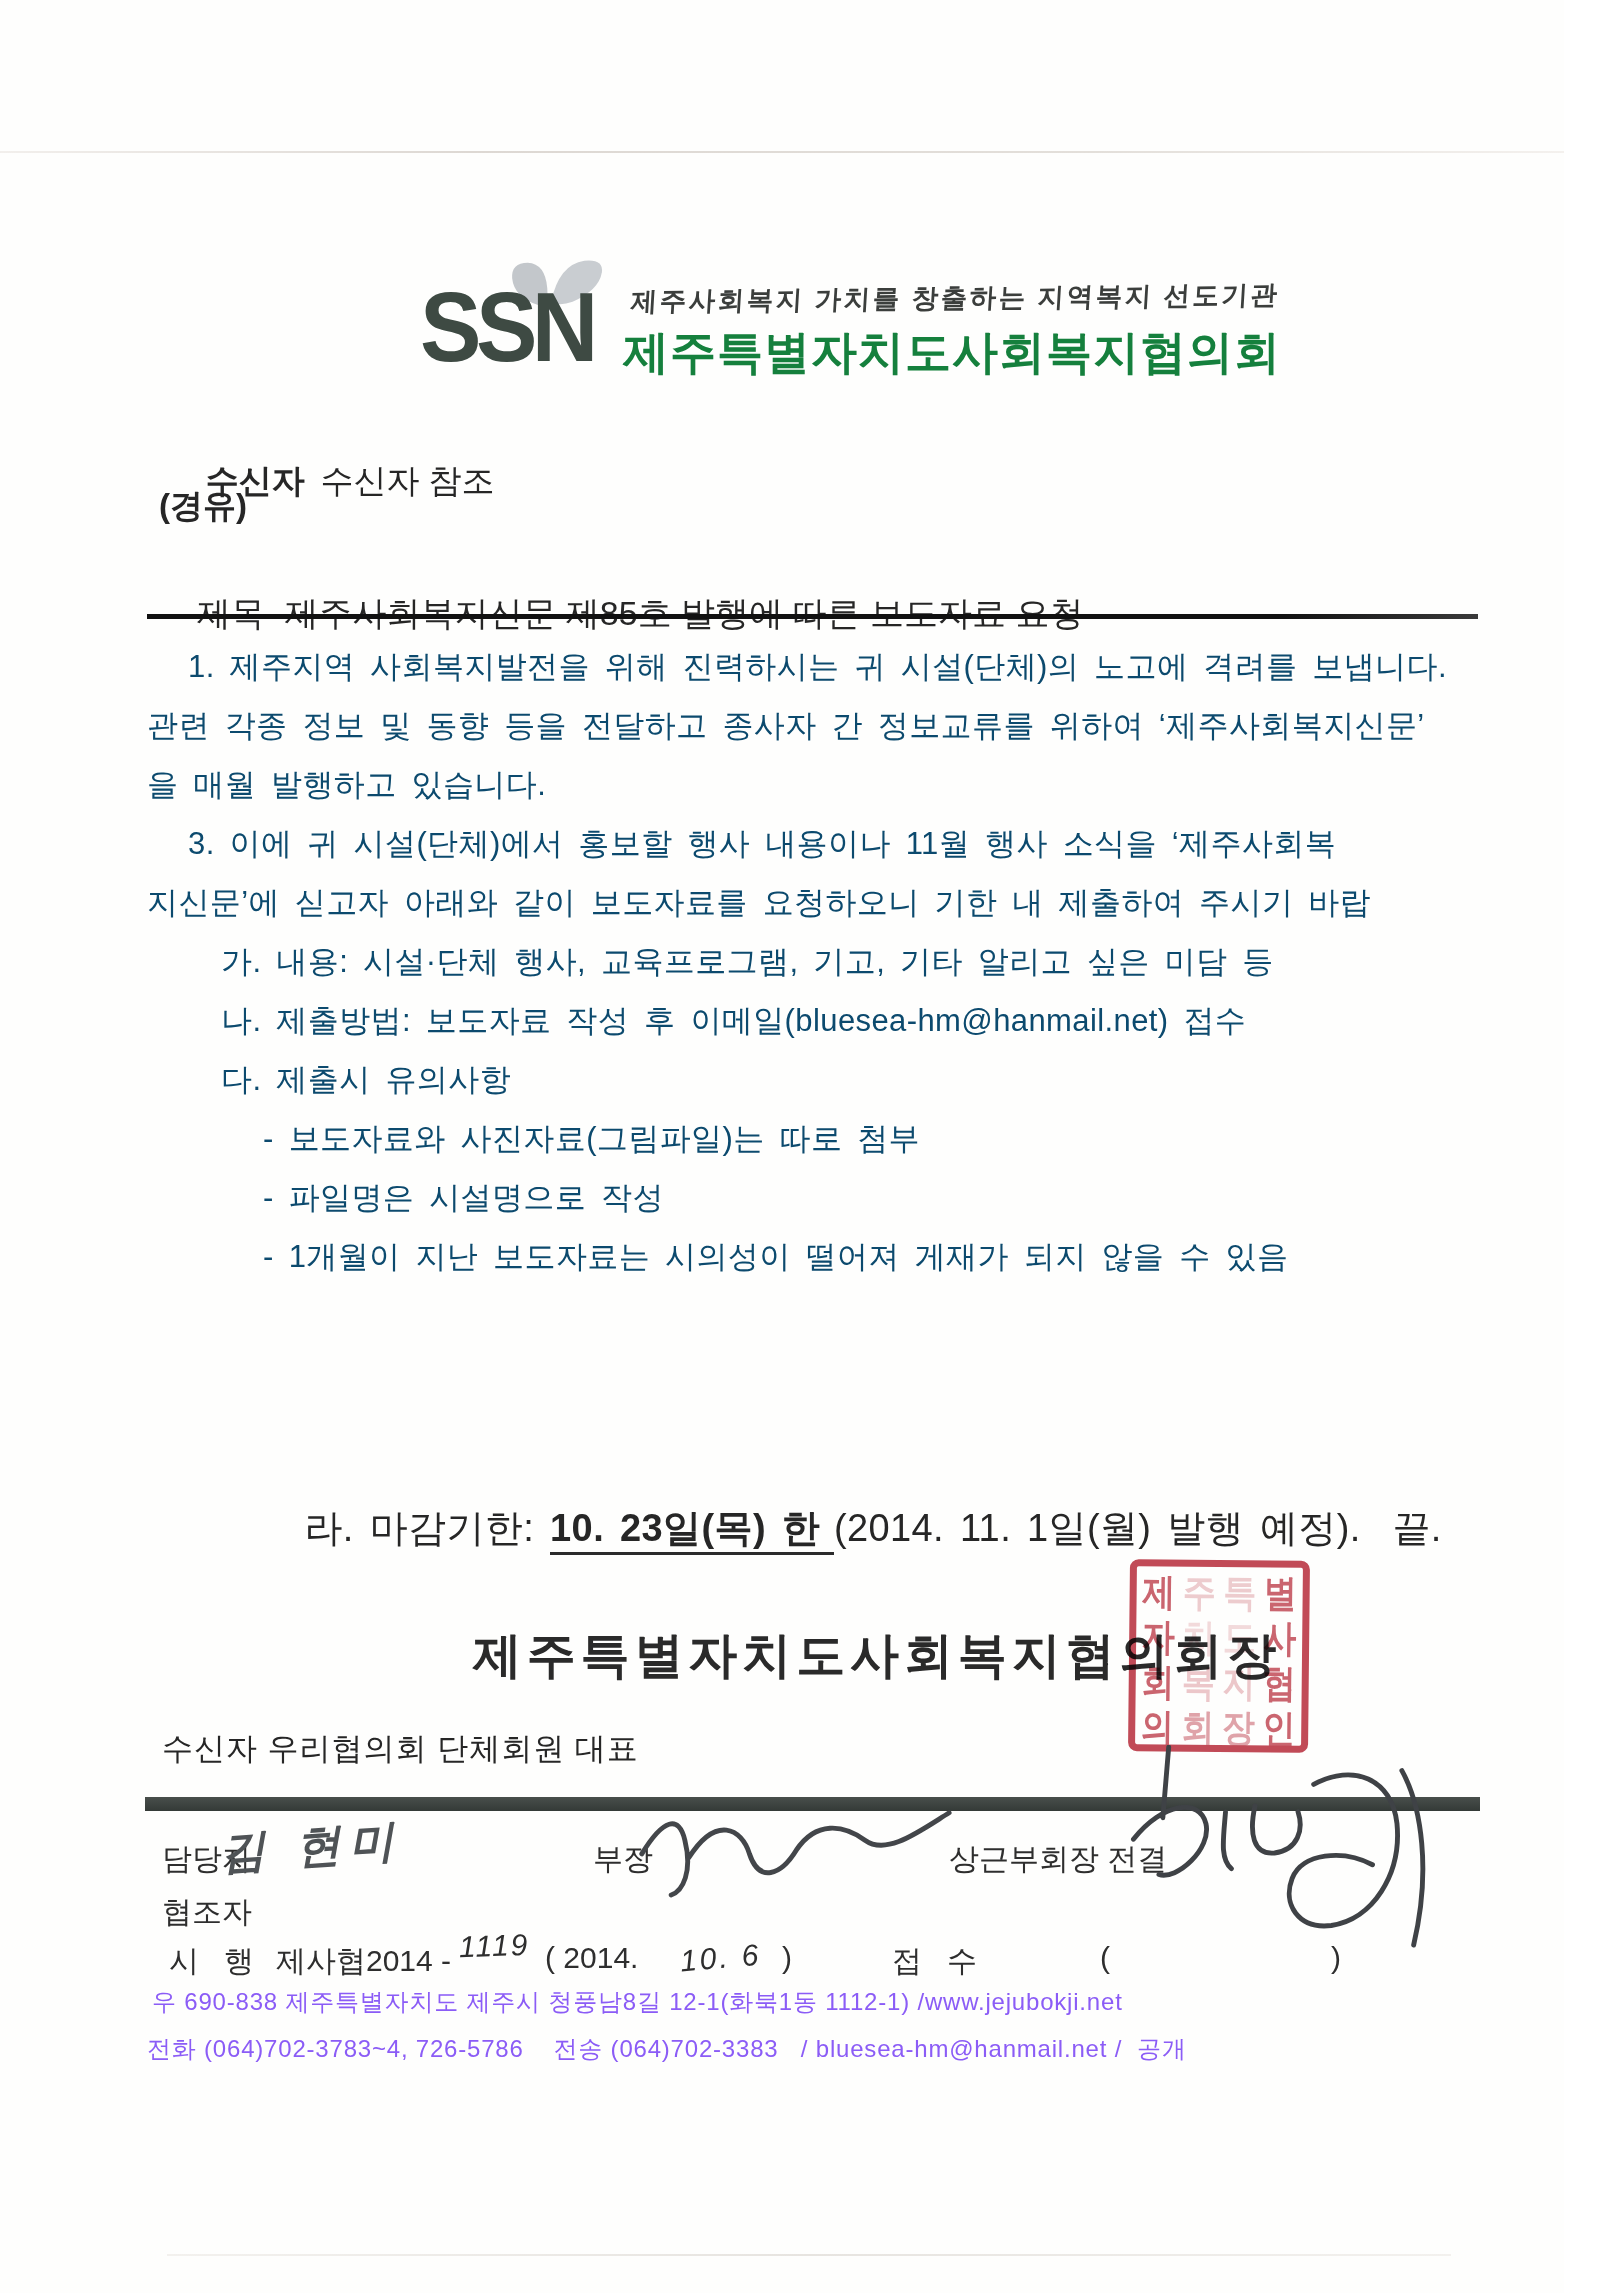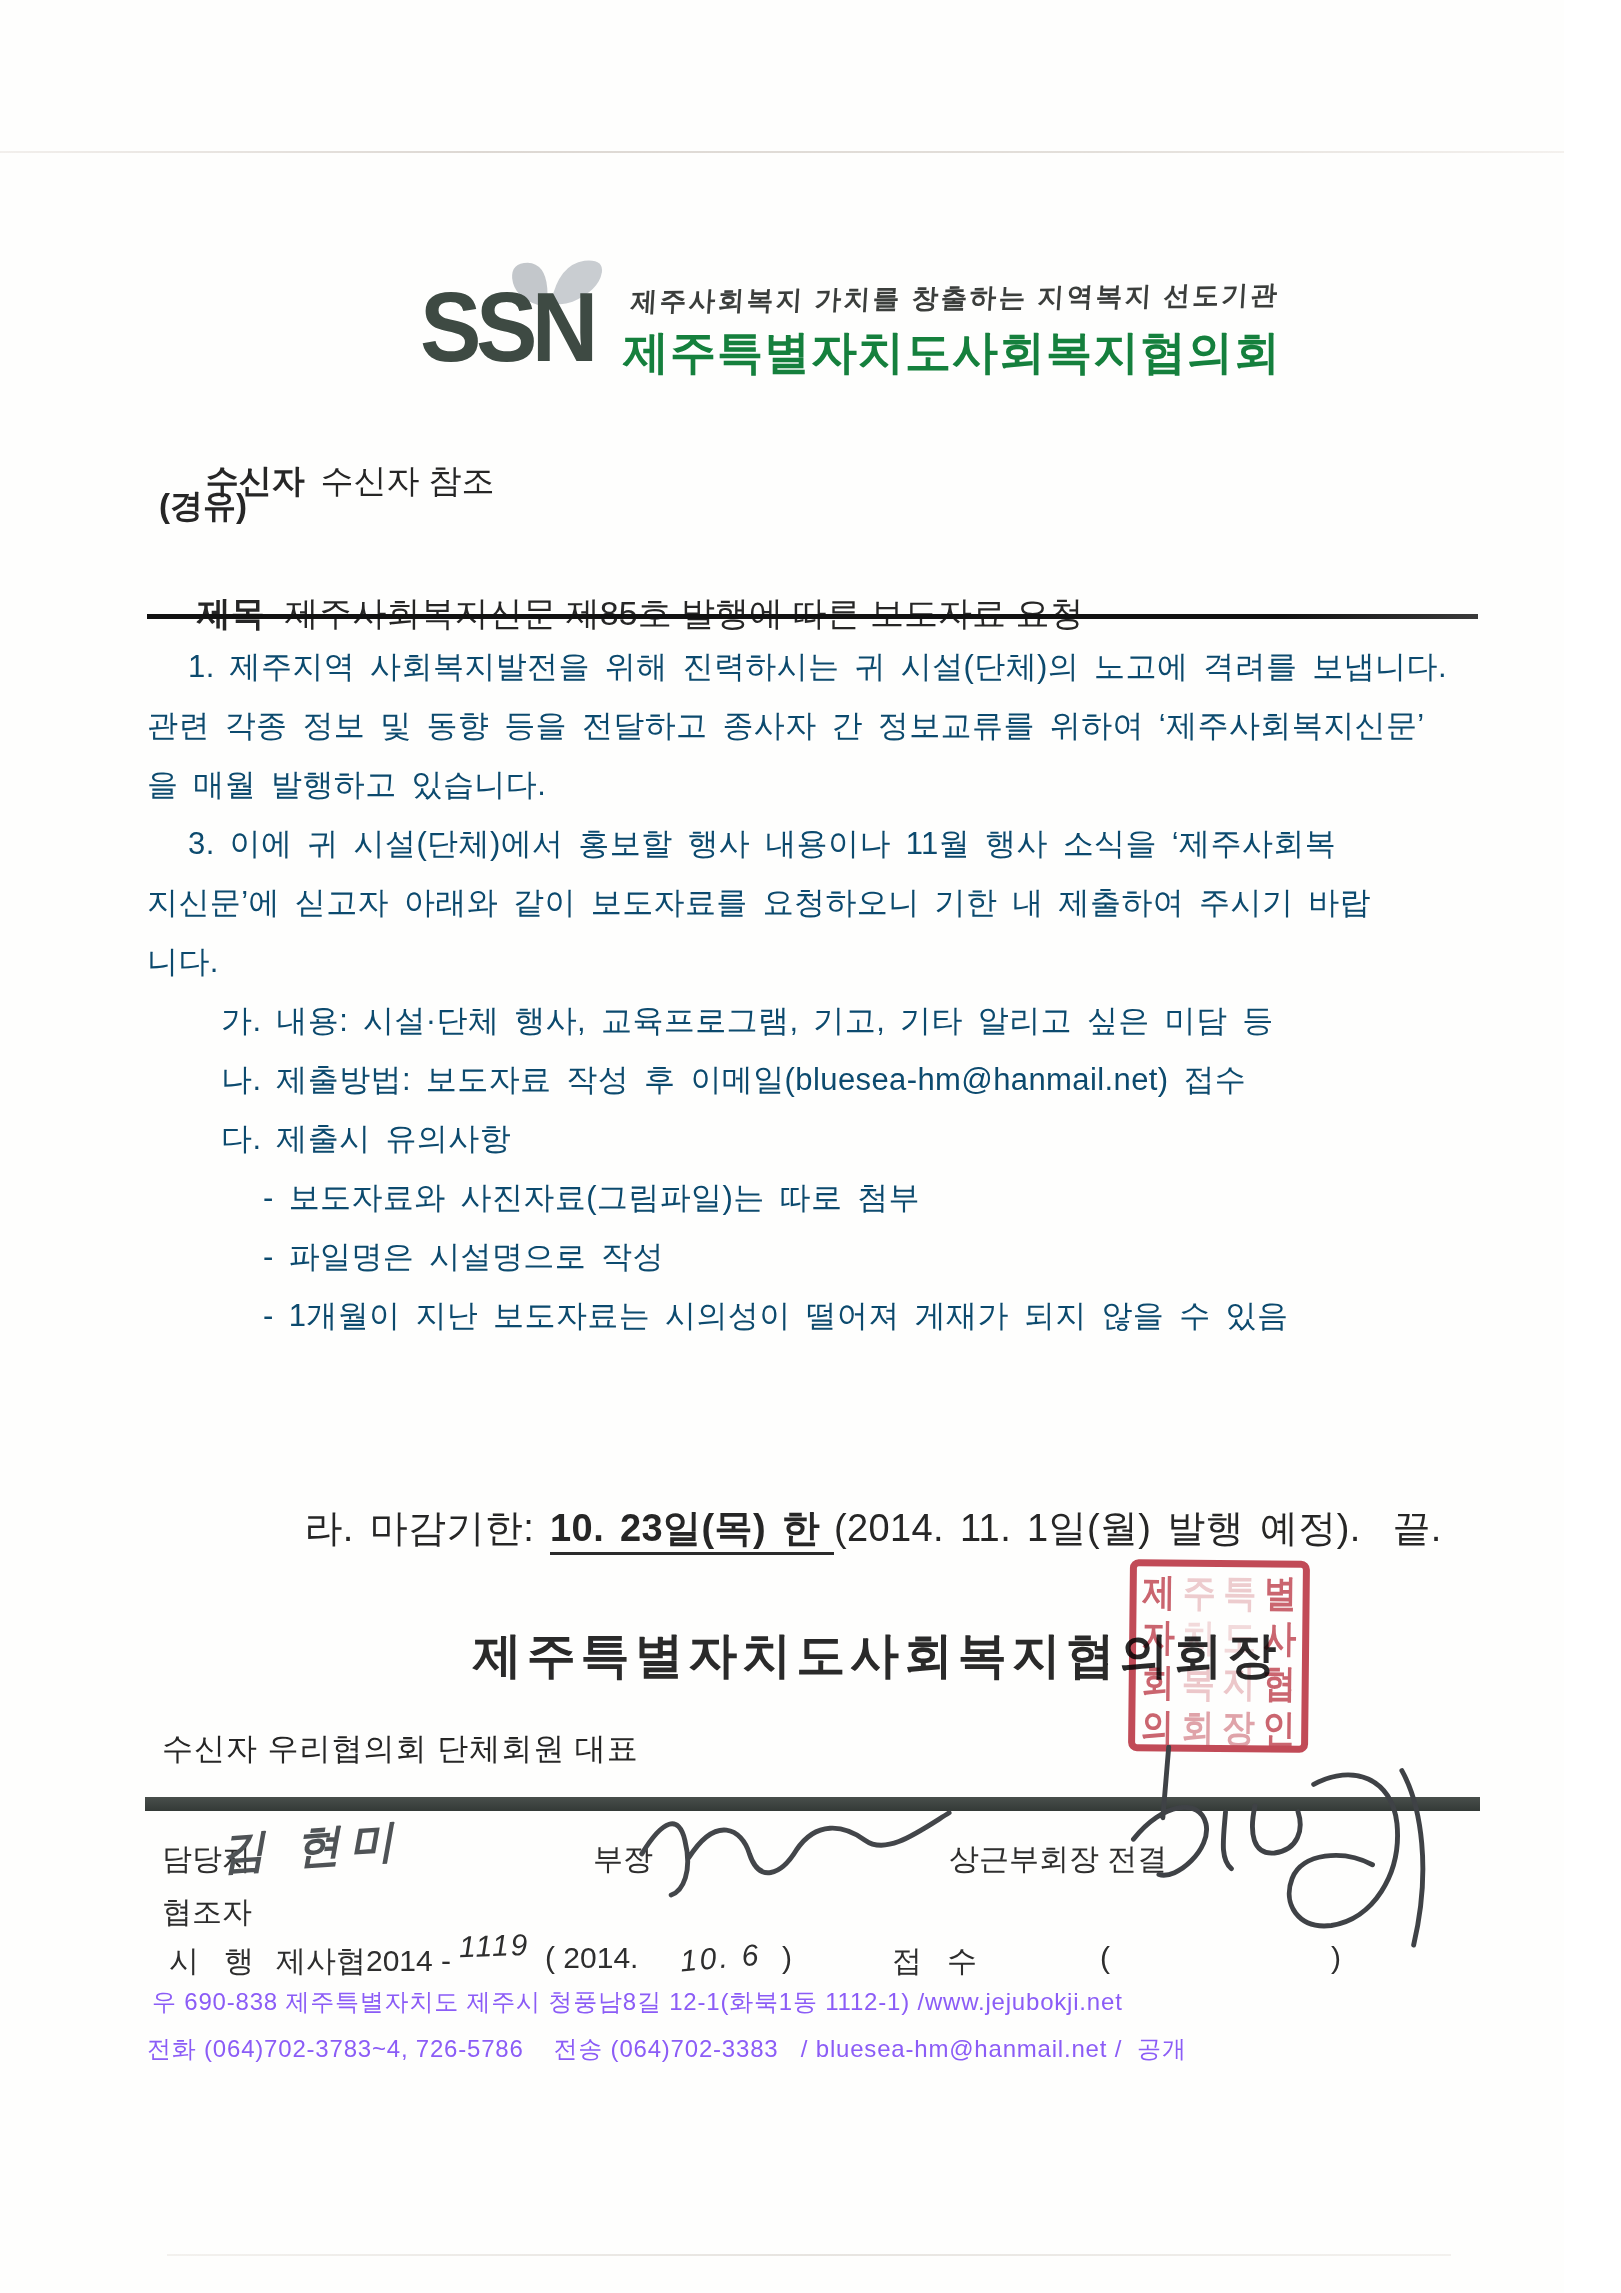--- a/index.html
+++ b/index.html
@@ -20,21 +20,21 @@
   .slogan { position:absolute; left:631px; top:280px; font-size:26.5px; font-weight:700;
     letter-spacing:2.5px; color:#3b3e3c; transform:skewX(-4deg) rotate(-.6deg); white-space:pre; }
   .org-name { position:absolute; left:623px; top:322px; font-size:46px; font-weight:800;
     letter-spacing:1px; color:#15803d; white-space:pre; }
 
   
   .recipient-line { position:absolute; left:169px; top:421px; font-size:33px; white-space:pre; }
   .recipient-line .lbl { font-weight:800; margin-right:15.7px; }
   .via { position:absolute; left:159px; top:484px; font-size:33px; font-weight:800; }
   .subject-line { position:absolute; left:159px; top:552px; font-size:34px; white-space:pre; }
-  .subject-line .lbl { font-weight:700; margin-right:19.6px; }
+  .subject-line .lbl { font-weight:400; margin-right:19.6px; }
   .subject-divider { position:absolute; left:147px; top:614px; width:1331px; height:4.9px;
     background:linear-gradient(to right,#111 85%, #3a3a3a); }
 
   
   .body { position:absolute; left:147px; top:637px; width:1362px; font-size:31px;
     line-height:59px; letter-spacing:0.4px; word-spacing:5.9px; color:#0c4a6e; }
   .body-line { white-space:pre; height:59px; }
   .ind1 { padding-left:41px; }
   .ind2 { padding-left:74px; }
   .ind3 { padding-left:116px; }
@@ -102,21 +102,20 @@
     <span class="lbl">제목</span><span>제주사회복지신문 제85호 발행에 따른 보도자료 요청</span>
   </div>
   <div class="subject-divider"></div>
 
   <div class="body">
       <div class="body-line ind1">1. 제주지역 사회복지발전을 위해 진력하시는 귀 시설(단체)의 노고에 격려를 보냅니다.</div>
       <div class="body-line">관련 각종 정보 및 동향 등을 전달하고 종사자 간 정보교류를 위하여 ‘제주사회복지신문’</div>
       <div class="body-line">을 매월 발행하고 있습니다.</div>
       <div class="body-line ind1">3. 이에 귀 시설(단체)에서 홍보할 행사 내용이나 11월 행사 소식을 ‘제주사회복</div>
       <div class="body-line">지신문’에 싣고자 아래와 같이 보도자료를 요청하오니 기한 내 제출하여 주시기 바랍</div>
-      <div class="body-line">니다.</div>
       <div class="body-line ind2">가. 내용: 시설·단체 행사, 교육프로그램, 기고, 기타 알리고 싶은 미담 등</div>
       <div class="body-line ind2">나. 제출방법: 보도자료 작성 후 이메일(bluesea-hm@hanmail.net) 접수</div>
       <div class="body-line ind2">다. 제출시 유의사항</div>
       <div class="body-line ind3">- 보도자료와 사진자료(그림파일)는 따로 첨부</div>
       <div class="body-line ind3">- 파일명은 시설명으로 작성</div>
       <div class="body-line ind3">- 1개월이 지난 보도자료는 시의성이 떨어져 게재가 되지 않을 수 있음</div>
     </div>
   <div class="ra-line">
     <span>라. 마감기한: </span><span class="deadline">10. 23일(목) 한</span><span>(2014. 11. 1일(월) 발행 예정).  끝.</span>
   </div>

